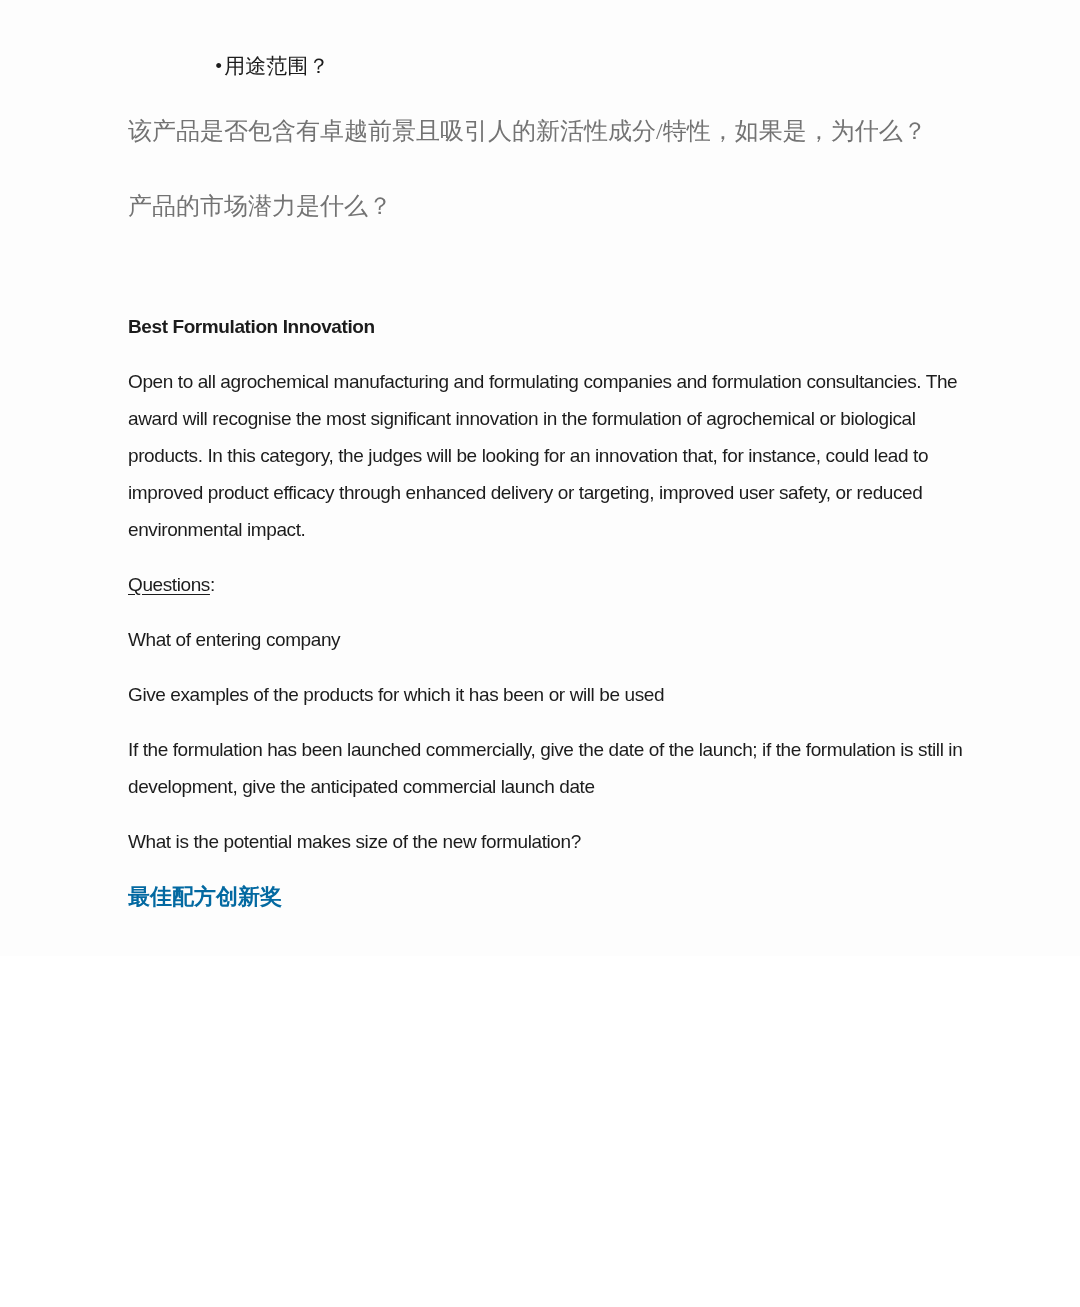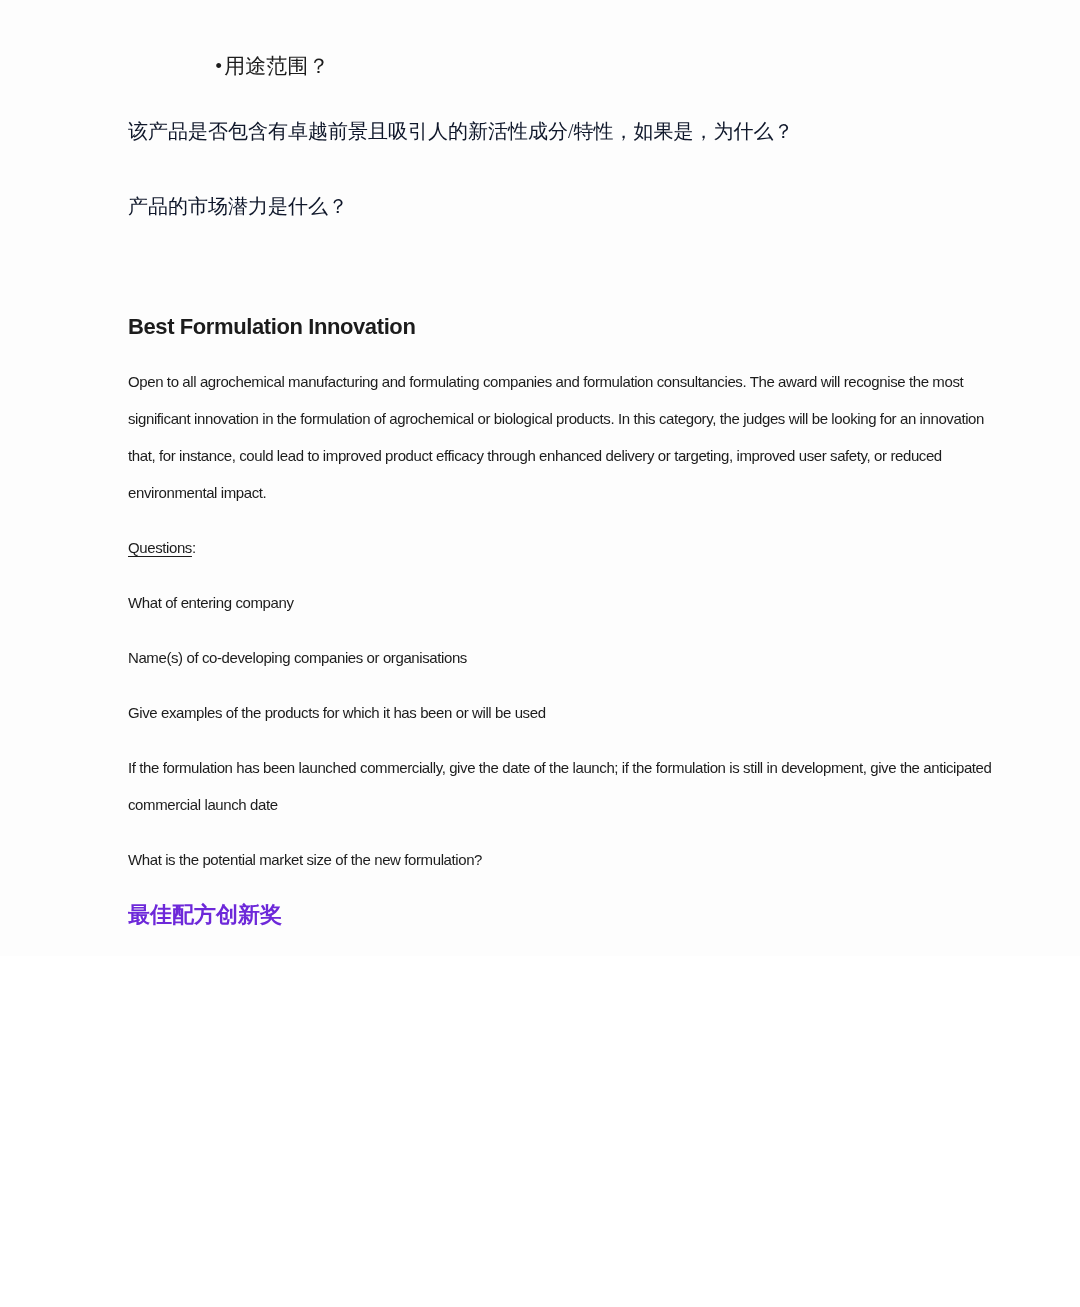--- a/index.html
+++ b/index.html
@@ -14,60 +14,60 @@
     background: #fdfdfd;
     color: #1c1c1c;
     overflow: hidden;
   }
   .content {
     padding: 48px 88px 0 128px;
     width: 100%;
   }
   
   .body {
-    font-size: 15px;
+    font-size: 19px;
     line-height: 37px;
     letter-spacing: -0.4px;
     margin: 0 0 18px 0;
     color: #1c1c1c;
   }
   .heading {
-    font-size: 22px;
+    font-size: 19px;
     line-height: 37px;
     letter-spacing: -0.4px;
     font-weight: bold;
     margin: 83px 0 18px 0;
   }
   
   .cn {
     font-family: "Liberation Serif", "DejaVu Serif", serif;
-    font-size: 20px;
+    font-size: 24px;
     line-height: 37px;
     margin: 0 0 38px 0;
-    color: #0f172a;
+    color: #737373;
   }
   .cn-q1 { margin-top: 28px; margin-bottom: 38px; }
   .bullet-line {
     font-family: "Liberation Serif", "DejaVu Serif", serif;
     font-size: 21px;
     line-height: 37px;
     padding-left: 87px;
     margin: 0;
   }
   .bullet-glyph {
     margin-right: 2px;
   }
   .underline { text-decoration: underline; text-underline-offset: 3px; }
   .cn-heading {
     font-family: "Liberation Sans", "DejaVu Sans", sans-serif;
     font-size: 22px;
     line-height: 37px;
     font-weight: bold;
     margin: 10px 0 0 0;
-    color: #6d28d9;
+    color: #0369a1;
   }
   .page-number {
     position: absolute;
     right: 100px;
     top: 1262px;
     font-size: 19px;
     color: #1c1c1c;
   }
 </style>
 </head>
@@ -83,28 +83,27 @@
     <p class="cn">产品的市场潜力是什么？</p>
 
     <h2 class="heading">Best Formulation Innovation</h2>
 
     <p class="body">Open to all agrochemical manufacturing and formulating companies and formulation consultancies. The award will recognise the most significant innovation in the formulation of agrochemical or biological products. In this category, the judges will be looking for an innovation that, for instance, could lead to improved product efficacy through enhanced delivery or targeting, improved user safety, or reduced environmental impact.</p>
 
     <p class="body"><span class="underline">Questions</span><span>:</span></p>
 
     <p class="body">What of entering company</p>
 
-    <p class="body">Name(s) of co-developing companies or organisations</p>
 
 
     <p class="body">Give examples of the products for which it has been or will be used</p>
 
     <p class="body">If the formulation has been launched commercially, give the date of the launch; if the formulation is still in development, give the anticipated commercial launch date</p>
 
 
-    <p class="body">What is the potential market size of the new formulation?</p>
+    <p class="body">What is the potential makes size of the new formulation?</p>
 
     <h2 class="cn-heading">最佳配方创新奖</h2>
 
   </div>
 
   <div class="page-number">5</div>
 </div>
 
 </body></html>

